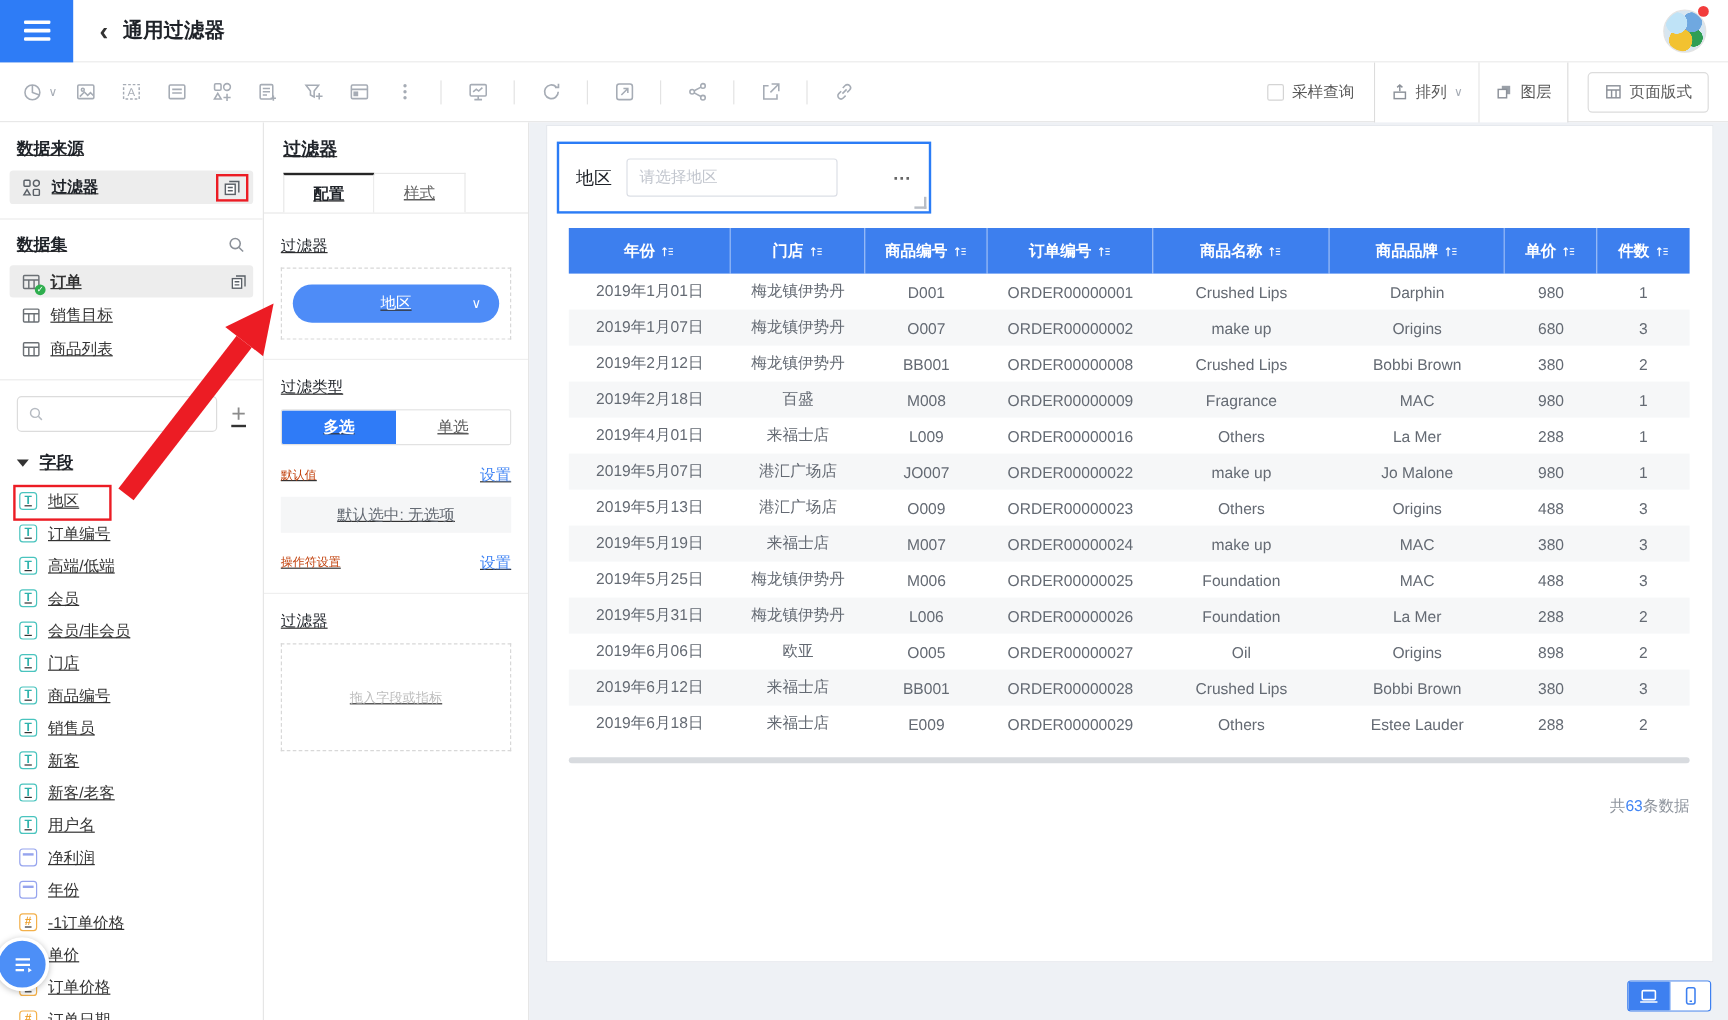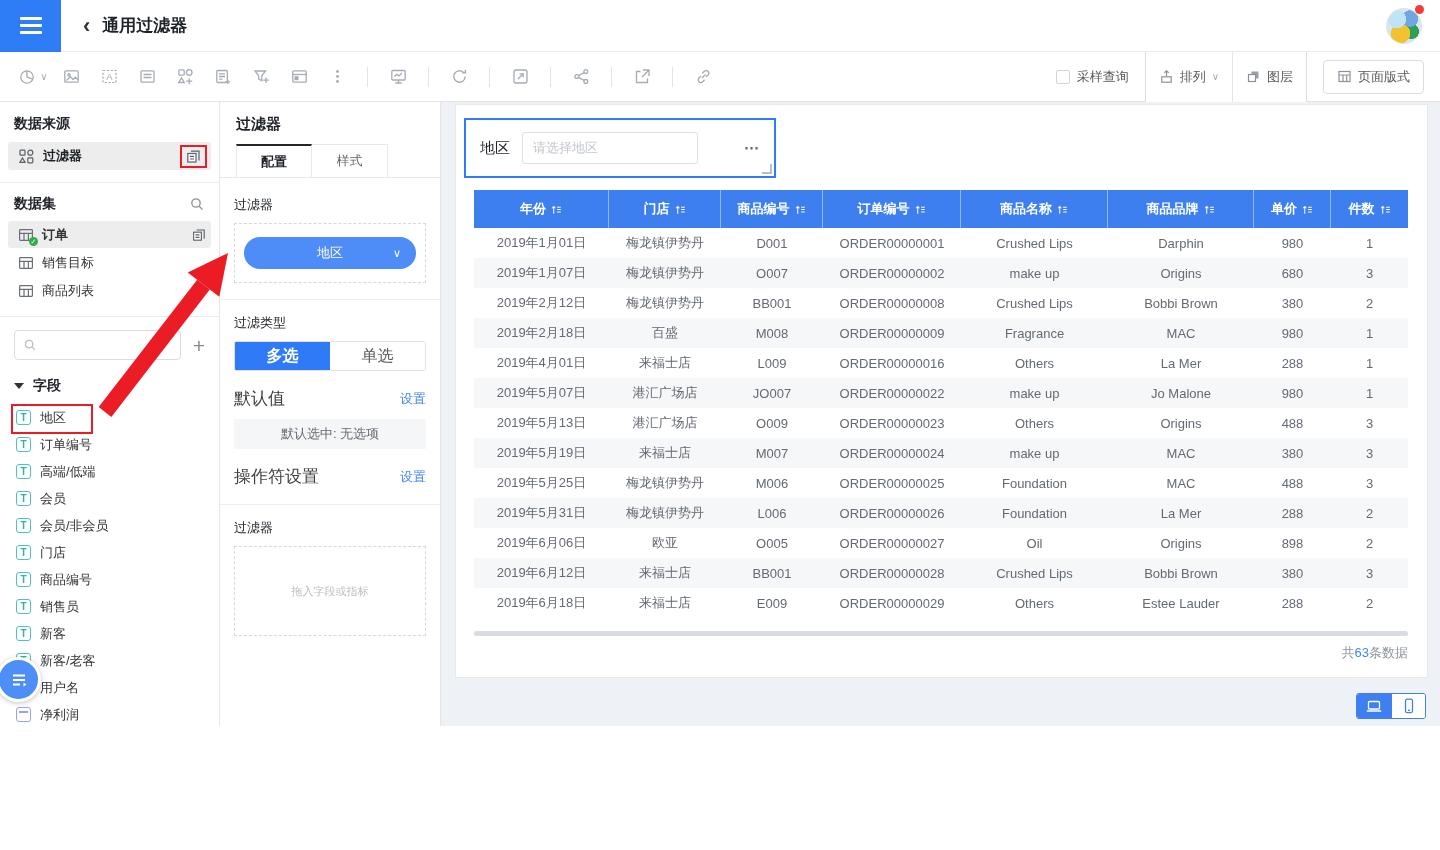--- a/index.html
+++ b/index.html
@@ -32,21 +32,21 @@
   .tb-divider { width:1px; height:20px; background:#E3E3E3; margin:0 9px; }
   .tb-right { margin-left:auto; display:flex; align-items:center; gap:16px; }
   .cb-row { display:flex; align-items:center; gap:7px; color:#595959; cursor:pointer;margin-left:40px; }
   .cb { width:14px; height:14px; border:1px solid #D4D4D4; border-radius:2px; background:#fff; }
   .grp { display:flex; border:1px solid #DCDCDC; border-radius:4px; overflow:hidden; background:#fff; }
   .gbtn { padding:24px 13px; display:flex; align-items:center; gap:6px; color:#595959; cursor:pointer; background:#fff; }
   .gbtn + .gbtn { border-left:1px solid #E6E6E6; }
   .sbtn { border:1px solid #DCDCDC; border-radius:4px; padding:7px 13px; display:flex; align-items:center; gap:6px; color:#595959; cursor:pointer; background:#fff; }
 
   
-  .mainrow { display:flex; height:624px; }
+  .mainrow { display:flex; height:748px;text-decoration:underline; }
 
   
   .sidebar { width:220px; flex-shrink:0; border-right:1px solid #E6E6E6; position:relative; overflow:hidden; background:#fff; }
   .side-title { font-size:14px; font-weight:bold; color:#1F2329; padding:13px 14px 9px; }
   .src-item { margin:0 8px; background:#EDEDED; border-radius:3px; height:28px; display:flex; align-items:center; padding:0 4px 0 10px; cursor:pointer; }
   .src-item .lbl { font-size:13px; font-weight:bold; margin-left:8px; flex:1; color:#1F2329; }
   .red-frame { border:2px solid #EC1C24; padding:1px 3px; display:flex; align-items:center; }
   .side-hr { border:none; border-top:1px solid #ECECEC; margin:12px 0 0; }
   .ds-head { display:flex; align-items:center; padding:12px 14px 7px; }
   .ds-head .t { font-size:14px; font-weight:bold; color:#1F2329; flex:1; }
@@ -80,28 +80,28 @@
   
   .panel { width:221px; flex-shrink:0; border-right:1px solid #E6E6E6; overflow:hidden; background:#fff; }
   .panel-title { font-size:15px; font-weight:bold; color:#1F2329; padding:13px 16px 10px; }
   .tabs { display:flex; border-bottom:1px solid #E8E8E8; padding-left:16px; }
   .tab { width:76px; height:33px; display:flex; align-items:center; justify-content:center; font-size:13px; color:#666; background:#fff; border:1px solid #E8E8E8; border-bottom:none; cursor:pointer; }
   .tab + .tab { border-left:none; }
   .tab.active { border-top:2px solid #262626; color:#1F2329; font-weight:bold; }
   .panel-body { padding:4px 14px 0; }
   .p-label { font-size:13px; color:#1F2329; margin:14px 0 9px; }
   .p-label-row { display:flex; justify-content:space-between; align-items:center; margin:16px 0 9px; }
-  .p-label-row .pl { font-size:17px; color:#404040; }
+  .p-label-row .pl { font-size:10px; color:#c2410c; }
   .link { color:#4285F4; font-size:13px; cursor:pointer; }
   .dash-box { border:1px dashed #D8D8D8; padding:13px 9px; }
   .pill { height:32px; background:#4E8CF7; border-radius:16px; color:#fff; font-size:13px; display:flex; align-items:center; justify-content:center; position:relative; cursor:pointer; }
   .pill .caret { position:absolute; right:15px; font-size:11px; }
   .p-div { height:1px; background:#EFEFEF; margin:16px -14px 0; }
   .seg { display:flex; height:30px; border:1px solid #E2E2E2; border-radius:2px; overflow:hidden; }
-  .seg .s { flex:1; display:flex; align-items:center; justify-content:center; font-size:16px; color:#595959; background:#fff; cursor:pointer; }
+  .seg .s { flex:1; display:flex; align-items:center; justify-content:center; font-size:13px; color:#595959; background:#fff; cursor:pointer; }
   .seg .s.active { background:#2F7BF7; color:#fff; font-weight:bold; }
   .gray-box { background:#F5F6F7; height:30px; display:flex; align-items:center; justify-content:center; color:#646A73; font-size:13px; }
   .drop-zone { border:1px dashed #D8D8D8; height:90px; display:flex; align-items:center; justify-content:center; color:#BDBDBD; font-size:11px; }
 
   
   .canvas { flex:1; background:#EEF1F5; position:relative; }
   .sheet { position:absolute; left:14px; right:12px; top:2px; bottom:48px; background:#fff; border:1px solid #E6E9EE; }
   .fwidget { position:absolute; left:8px; top:13px; width:312px; height:60px; border:2px solid #2B7CF6; background:#fff; display:flex; align-items:center; padding:0 14px; }
   .fwidget .flabel { font-size:15px; color:#1F2329; margin-right:12px; }
   .finput { width:176px; height:32px; border:1px solid #DCDFE6; border-radius:3px; display:flex; align-items:center; padding:0 10px; color:#C2C6CE; font-size:13px; cursor:text; }
@@ -109,21 +109,21 @@
   .resize-h { position:absolute; right:2px; bottom:2px; width:10px; height:10px; border-right:2px solid #B9BEC6; border-bottom:2px solid #B9BEC6; }
   .twidget { position:absolute; left:18px; top:85px; width:934px; }
   .cols { display:grid; grid-template-columns:135px 112px 102px 138px 147px 146px 77px 77px; }
   .th { background:#3D7FEE; color:#fff; height:38px; display:flex; align-items:center; justify-content:center; gap:5px; font-size:13px; font-weight:bold; border-right:1px solid rgba(255,255,255,.45); cursor:pointer; }
   .thead > .th:last-child { border-right:none; }
   .thead { display:grid; grid-template-columns:135px 112px 102px 138px 147px 146px 77px 77px; }
   .trow { height:30px; }
   .tbody > div:nth-of-type(even) { background:#F6F7F8; }
   .td { display:flex; align-items:center; justify-content:center; font-size:13px; color:#646A73; overflow:hidden; white-space:nowrap; }
   .hscroll { position:absolute; left:18px; top:526px; width:934px; height:5px; background:#D8DBDF; border-radius:3px; cursor:pointer; }
-  .tfooter { position:absolute; top:539px; left:18px; width:934px; text-align:right; font-size:13px; color:#8F959E; }
+  .tfooter { position:absolute; top:558px; left:18px; width:934px; text-align:right; font-size:13px; color:#8F959E; }
   .tfooter .cnt { color:#4285F4; }
   .device-toggle { position:absolute; right:14px; bottom:7px; display:flex; border-radius:3px; overflow:hidden; border:1px solid #3E80F0; }
   .dseg { width:34px; height:24px; display:flex; align-items:center; justify-content:center; cursor:pointer; background:#fff; }
   .dseg.active { background:#3E80F0; }
   .dseg + .dseg { border-left:1px solid #3E80F0; }
 
   
   .arrow-svg { position:absolute; left:0; top:0; width:300px; height:460px; z-index:60; pointer-events:none; }
 </style>
 </head>

